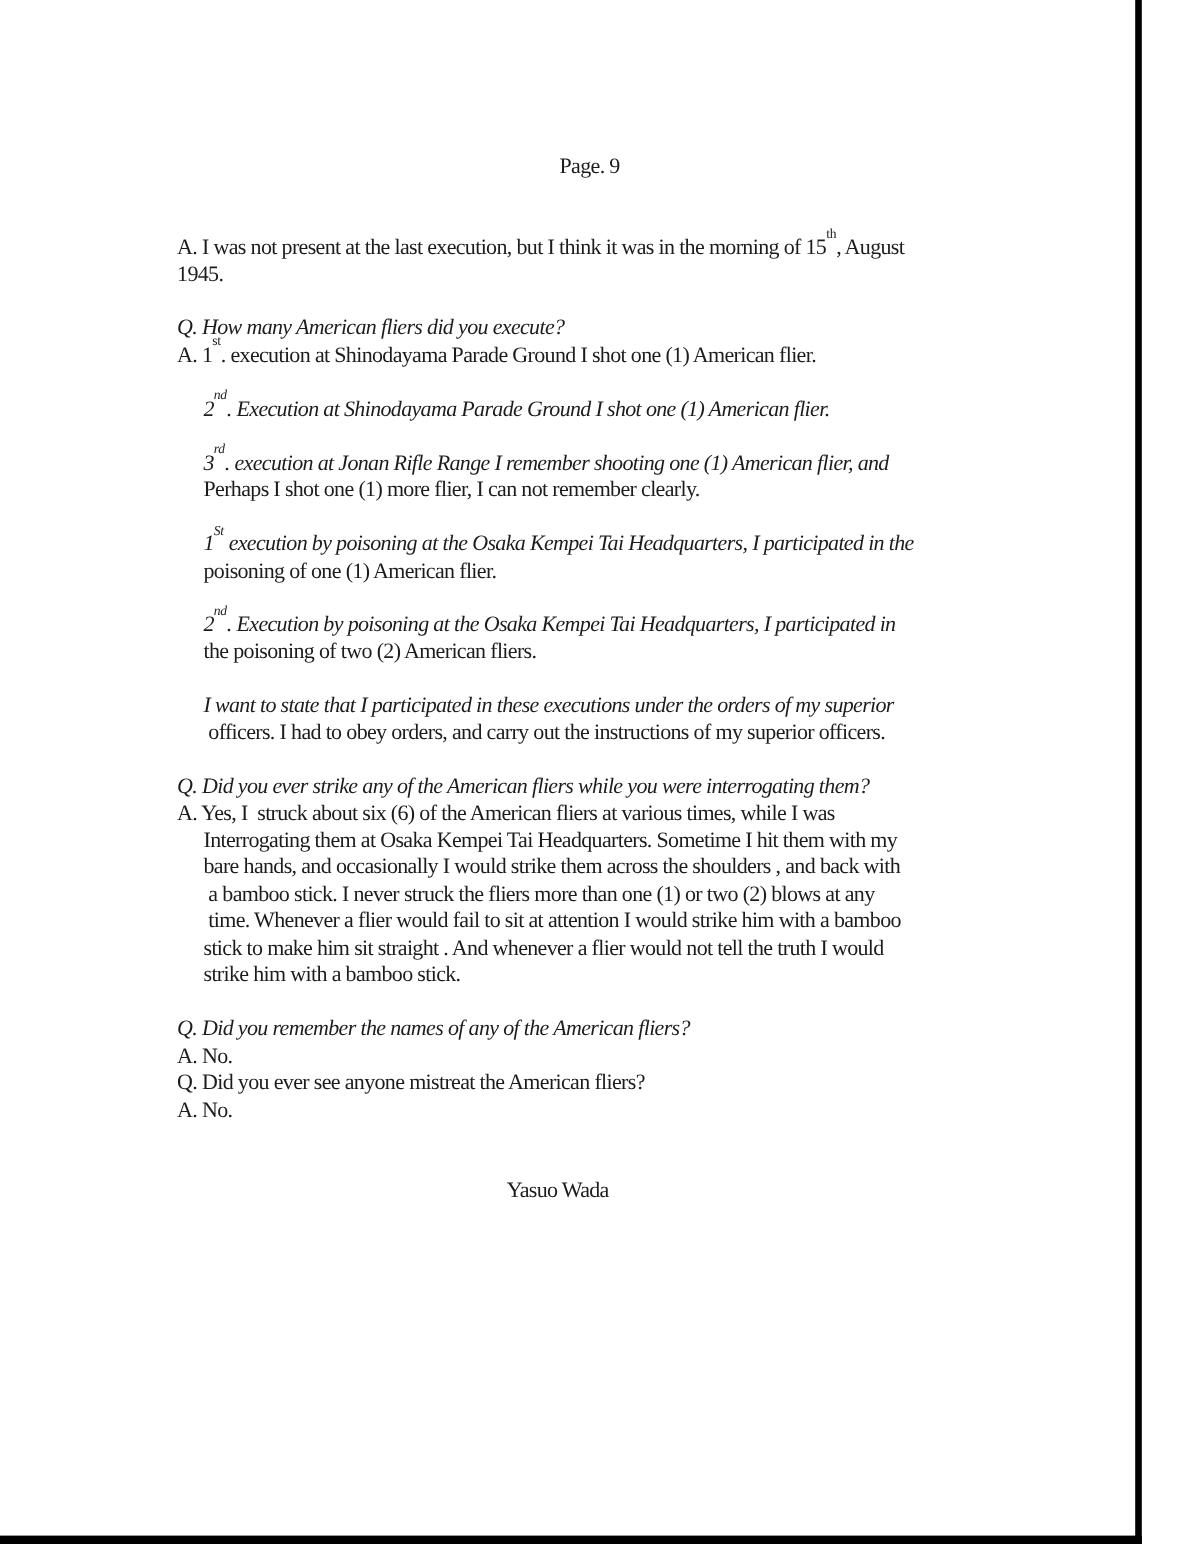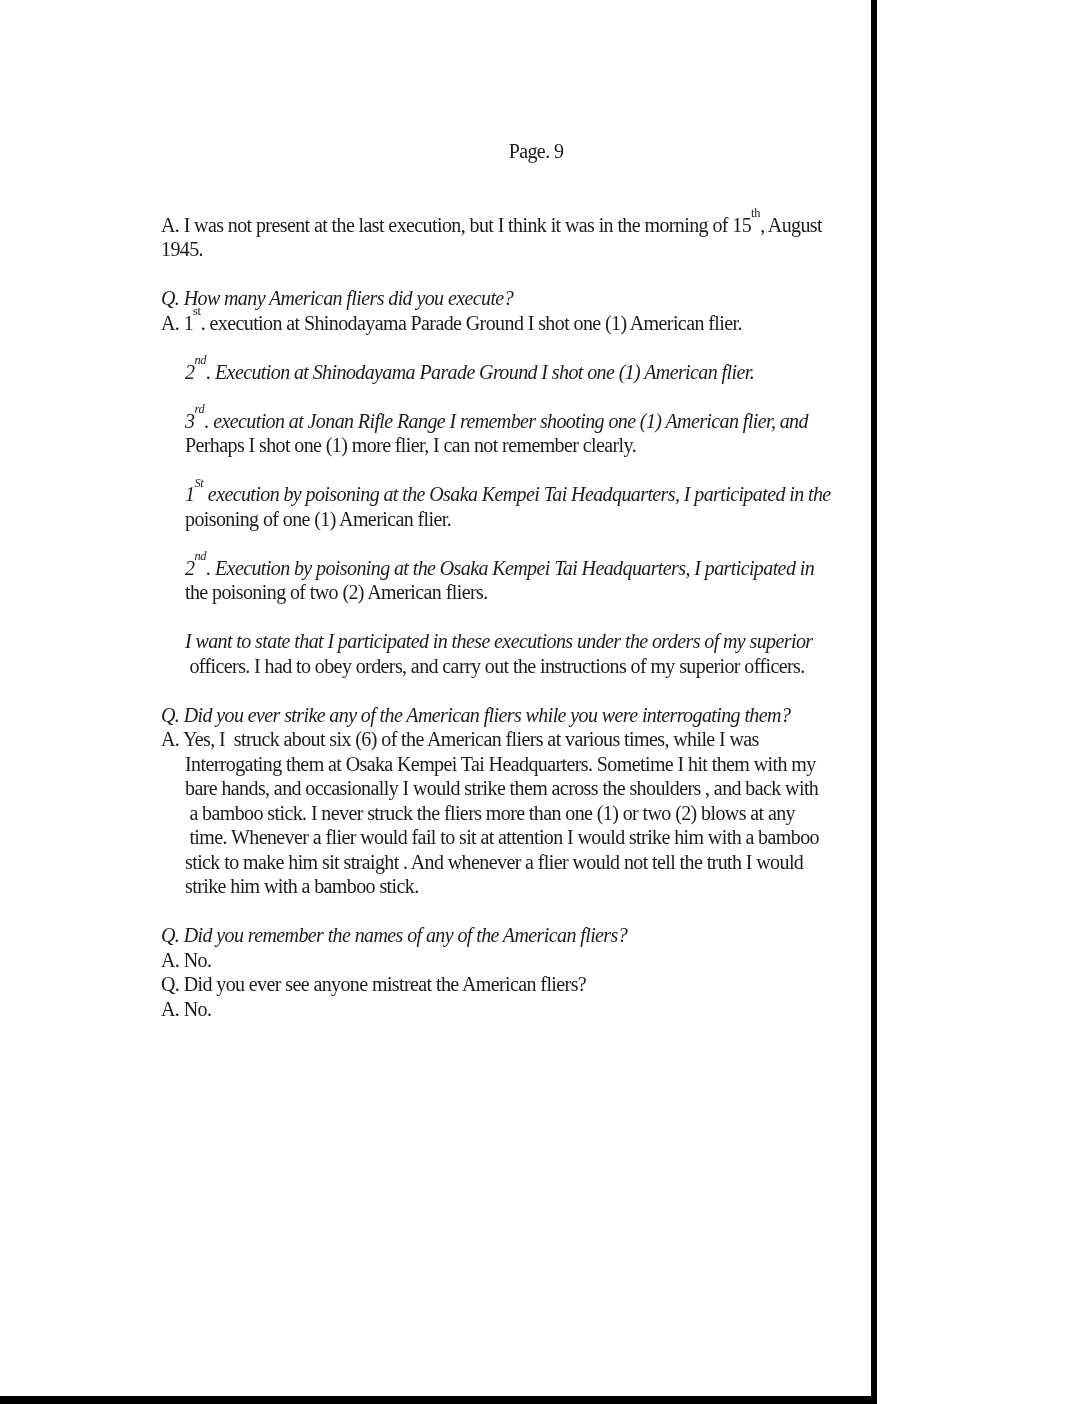--- a/index.html
+++ b/index.html
@@ -5,21 +5,21 @@
   html, body {
     margin: 0;
     padding: 0;
     width: 1091px;
     height: 1404px;
     overflow: hidden;
     background: #ffffff;
   }
   .page {
     position: relative;
-    width: 877px;
+    width: 1038px;
     height: 1404px;
     background: #ffffff;
     font-family: "Liberation Serif", "DejaVu Serif", serif;
   }
   .content {
     position: absolute;
     left: 161px;
     top: 90px;
     width: 792px;
     color: #1c1c1c;
@@ -63,16 +63,17 @@
     background: #000000;
   }
 </style>
 </head>
 <body>
 
 <div class="page">
   <div class="content">
     <div class="line title-line">Page. 9</div>
     <div id="doc-lines"><div class="line indent-0"><span>A. I was not present at the last execution, but I think it was in the morning of 15</span><sup>th</sup><span>, August</span></div><div class="line indent-0"><span>1945.</span></div><div class="line indent-0 gap"><span>Q. How many American fliers did you execute?</span></div><div class="line indent-0"><span>A. 1</span><sup>st</sup><span>. execution at Shinodayama Parade Ground I shot one (1) American flier.</span></div><div class="line indent-1 gap"><span>2</span><sup>nd</sup><span>. Execution at Shinodayama Parade Ground I shot one (1) American flier.</span></div><div class="line indent-1 gap"><span>3</span><sup>rd</sup><span>. execution at Jonan Rifle Range I remember shooting one (1) American flier, and</span></div><div class="line indent-1"><span>Perhaps I shot one (1) more flier, I can not remember clearly.</span></div><div class="line indent-1 gap"><span>1</span><sup>St</sup><span> execution by poisoning at the Osaka Kempei Tai Headquarters, I participated in the</span></div><div class="line indent-1"><span>poisoning of one (1) American flier.</span></div><div class="line indent-1 gap"><span>2</span><sup>nd</sup><span>. Execution by poisoning at the Osaka Kempei Tai Headquarters, I participated in</span></div><div class="line indent-1"><span>the poisoning of two (2) American fliers.</span></div><div class="line indent-1 gap"><span>I want to state that I participated in these executions under the orders of my superior</span></div><div class="line indent-1"><span> officers. I had to obey orders, and carry out the instructions of my superior officers.</span></div><div class="line indent-0 gap"><span>Q. Did you ever strike any of the American fliers while you were interrogating them?</span></div><div class="line indent-0"><span>A. Yes, I  struck about six (6) of the American fliers at various times, while I was</span></div><div class="line indent-1"><span>Interrogating them at Osaka Kempei Tai Headquarters. Sometime I hit them with my</span></div><div class="line indent-1"><span>bare hands, and occasionally I would strike them across the shoulders , and back with</span></div><div class="line indent-1"><span> a bamboo stick. I never struck the fliers more than one (1) or two (2) blows at any</span></div><div class="line indent-1"><span> time. Whenever a flier would fail to sit at attention I would strike him with a bamboo</span></div><div class="line indent-1"><span>stick to make him sit straight . And whenever a flier would not tell the truth I would</span></div><div class="line indent-1"><span>strike him with a bamboo stick.</span></div><div class="line indent-0 gap"><span>Q. Did you remember the names of any of the American fliers?</span></div><div class="line indent-0"><span>A. No.</span></div><div class="line indent-0"><span>Q. Did you ever see anyone mistreat the American fliers?</span></div><div class="line indent-0"><span>A. No.</span></div></div>
+    <div class="line sig-line">Yasuo Wada</div>
   </div>
   <div class="edge-right"></div>
   <div class="edge-bottom"></div>
 </div>
 
 </body></html>

